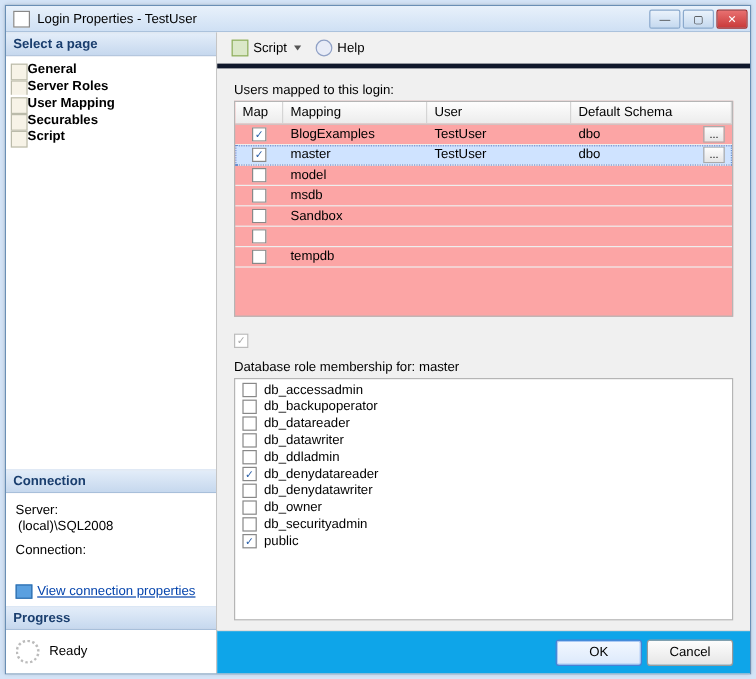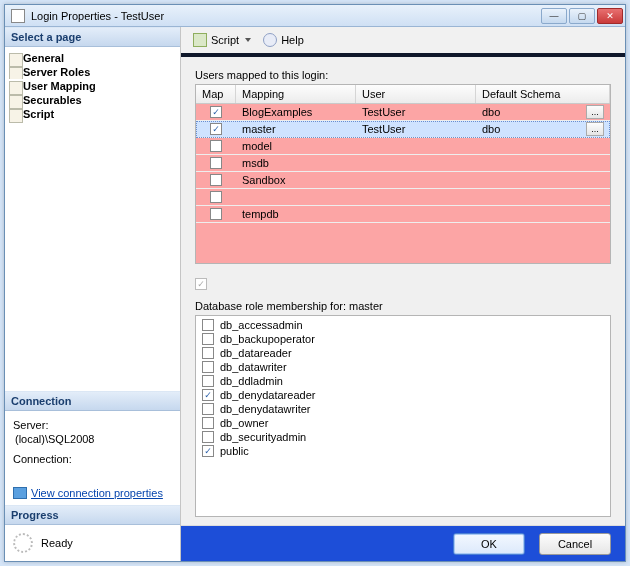--- a/index.html
+++ b/index.html
@@ -43,21 +43,21 @@
 .grid-body .row.selected { background:#cfe3ff; outline:1px dotted #6a8fcf; outline-offset:-1px;}
 .row .cell { padding:0 6px; overflow:hidden; white-space:nowrap;}
 .row .cell.map{width:40px; display:flex; justify-content:center;}
 .row .cell.db{width:120px;} .row .cell.user{width:120px;} .row .cell.schema{flex:1; display:flex; align-items:center;}
 .row .cell.schema .ellipsis-btn{ margin-left:auto; width:18px; height:14px; background:linear-gradient(to bottom,#fdfdfd,#e5e5e5); border:1px solid #aaa; font-size:9px; text-align:center; line-height:12px; cursor:pointer;}
 .chk { width:12px; height:12px; border:1px solid #888; background:#fff; display:inline-flex; align-items:center; justify-content:center; font-size:9px; color:#2a5fa8;}
 .guest-row { display:flex; align-items:center; gap:6px; margin:14px 0 4px 0; color:#999;}
 .guest-row .chk { border-color:#bbb; color:#aaa;}
 .roles-box { border:1px solid #b5b5b5; background:#fff; flex:1; min-height:140px; padding:2px 4px; overflow:auto;}
 .role-item { display:flex; align-items:flex-start; gap:6px; padding:1px 2px;}
-.footer { height:36px; display:flex; align-items:center; justify-content:flex-end; gap:14px; padding:0 14px; border-top:1px solid #ddd; background:#1d4ed8;text-align:right;}
+.footer { height:36px; display:flex; align-items:center; justify-content:flex-end; gap:4px; padding:0 14px; border-top:1px solid #ddd; background:#0ea5e9;text-align:right;}
 .btn { width:72px; height:22px; background:linear-gradient(to bottom,#fdfdfd,#e6e6e6); border:1px solid #9a9a9a; border-radius:3px; cursor:pointer; display:flex; align-items:center; justify-content:center;}
 .btn.primary { border:1px solid #4a7fd4; box-shadow:0 0 0 1px #a9c9f4 inset; background:linear-gradient(to bottom,#f3f8ff,#dce9fb);}
 </style>
 </head>
 <body>
 
 <div class="window">
   <div class="titlebar">
     <div class="titlebar-icon"></div>
     <div class="titlebar-text">Login Properties - TestUser</div>

